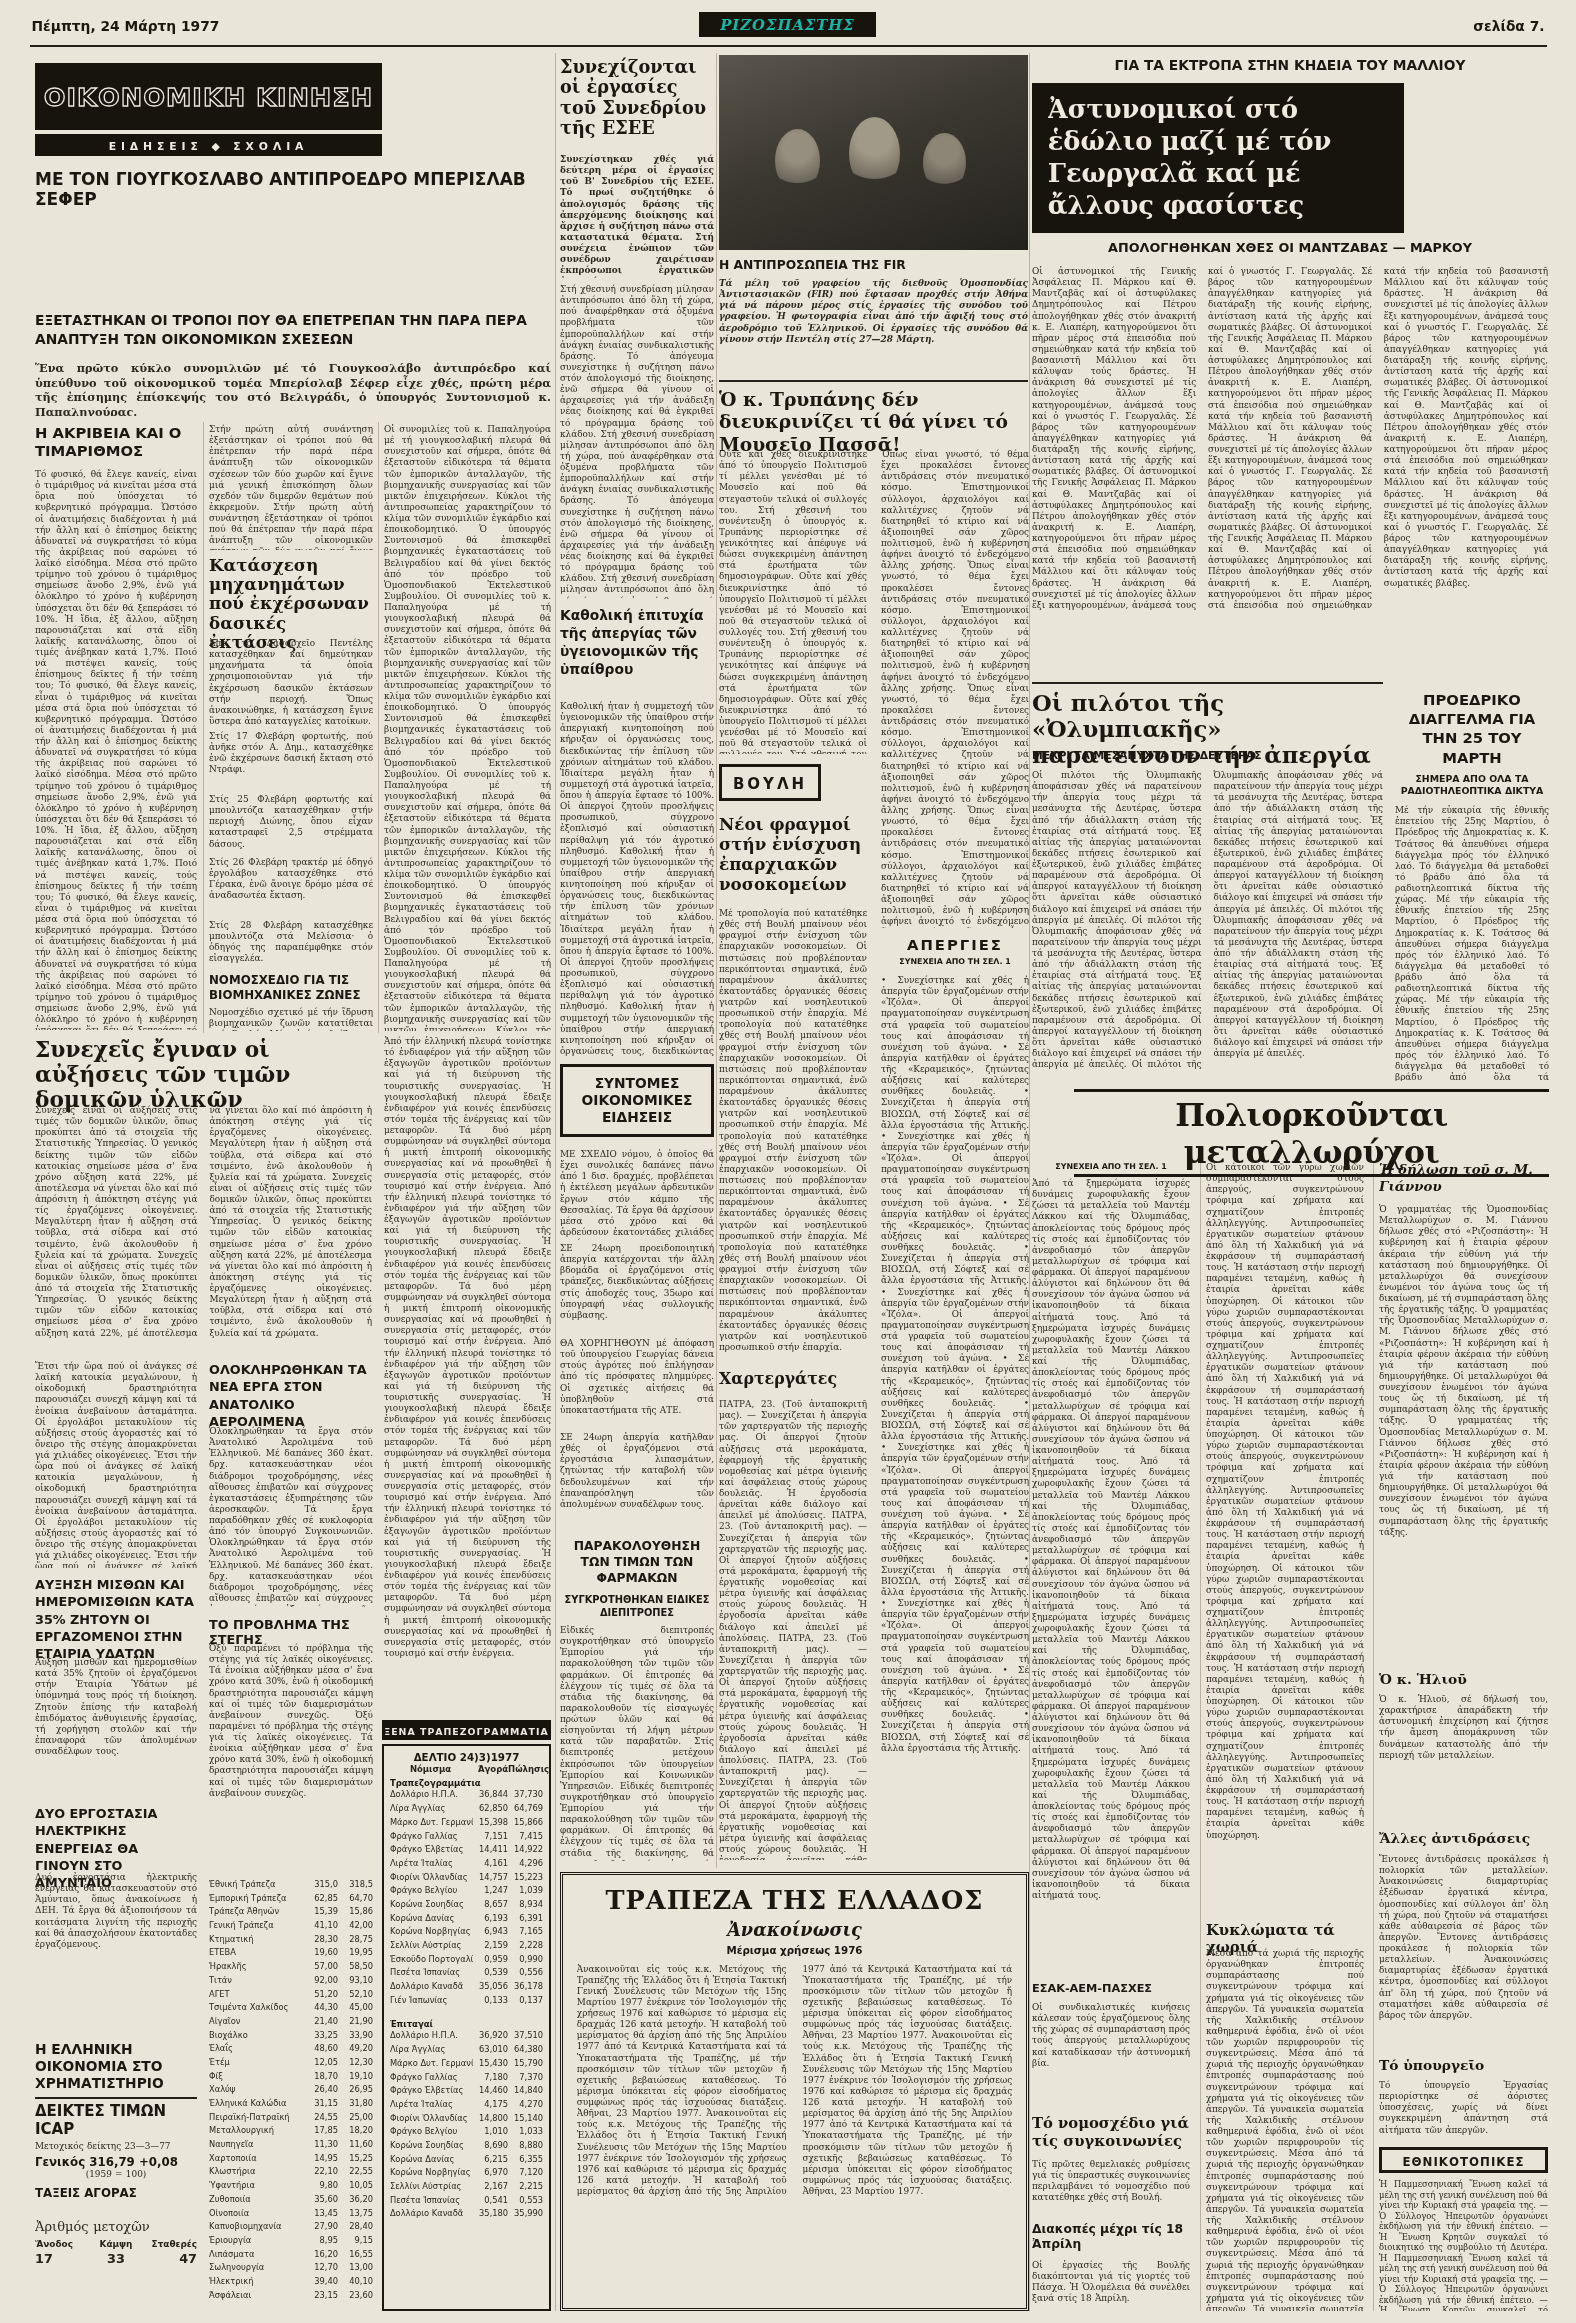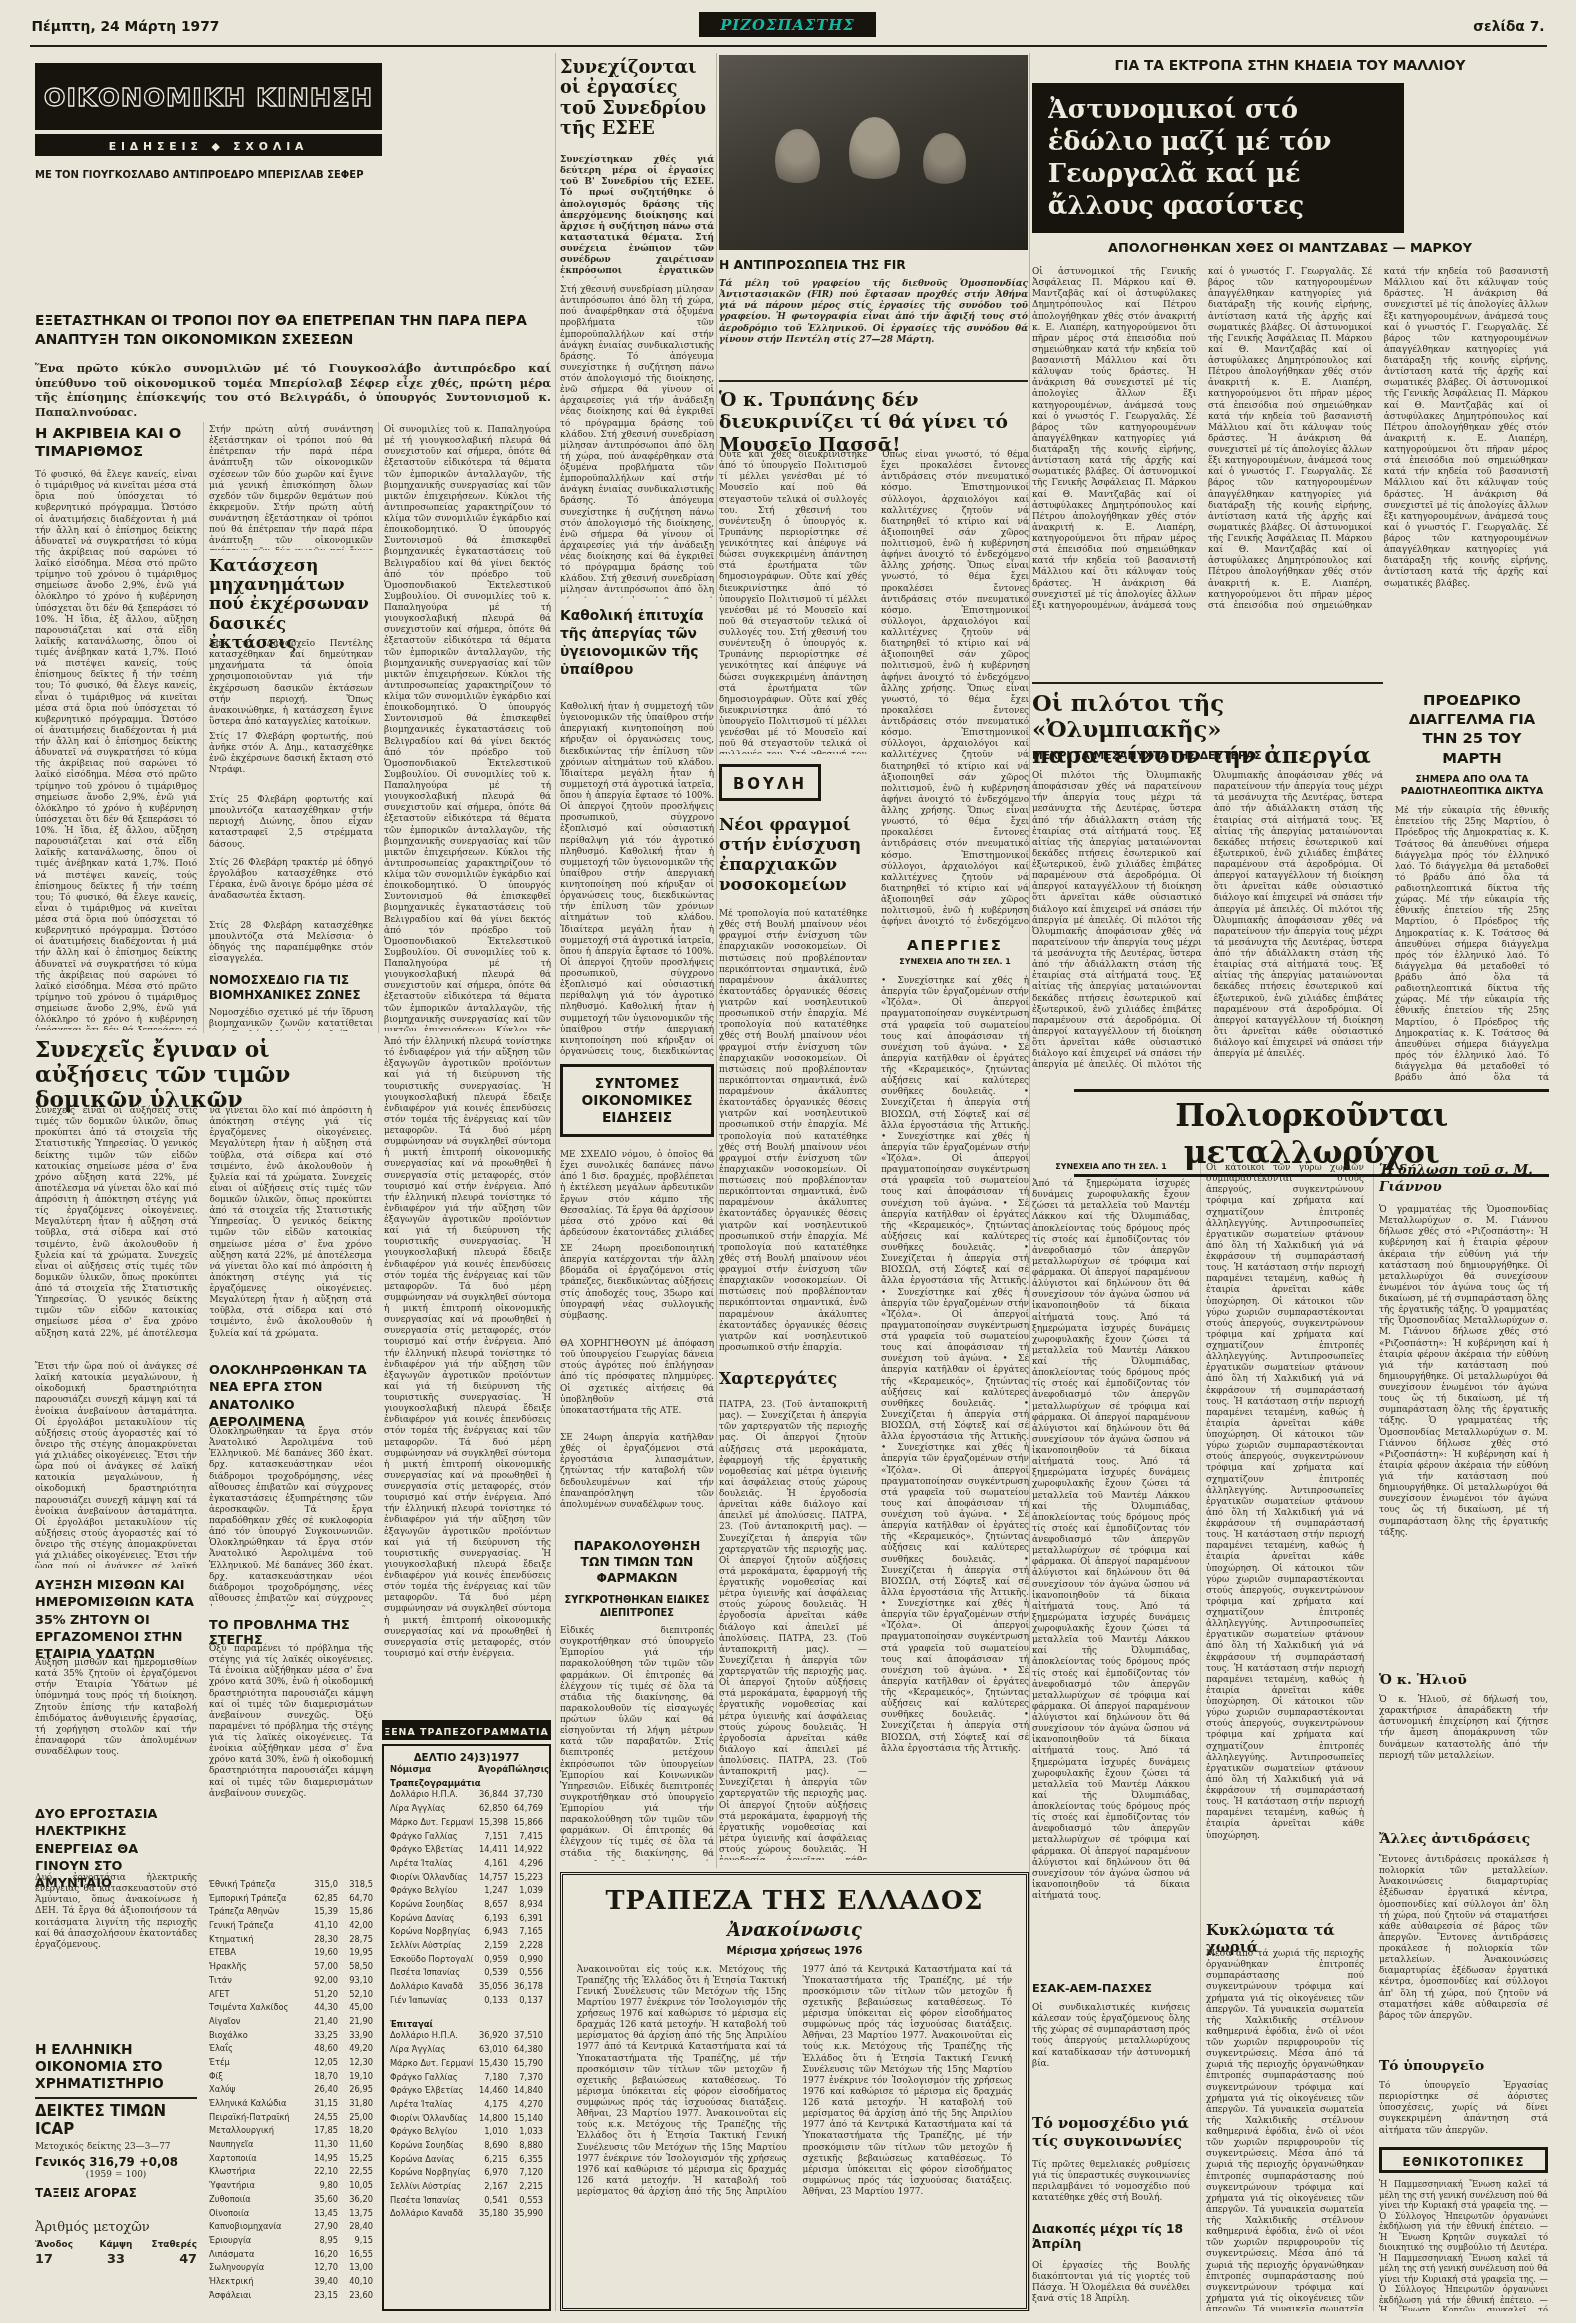--- a/index.html
+++ b/index.html
@@ -15,21 +15,21 @@
   .blackbox{background:#17130d;color:#efeadd;}
   .box{border:3px solid #1b1811;}
   .vr{position:absolute;width:1px;background:#b9b2a1;}
   .hr{position:absolute;background:#25211a;}
   .hollow{color:transparent;-webkit-text-stroke:1.3px #ece7da;}
   .photo{background:linear-gradient(160deg,#5a564d 0%,#3b3831 45%,#24221d 100%);overflow:hidden;}
   .blob{position:absolute;border-radius:50%;}
   .trow{display:flex;font:8.3px/1.65 "DejaVu Sans",sans-serif;color:#2b2820;}
   .trow .tn{flex:1;overflow:hidden;white-space:nowrap;}
   .trow .tv{width:35px;text-align:right;}
-  .chead{display:flex;font:8.5px/1.6 "DejaVu Sans",sans-serif;font-weight:bold;}
+  .chead{display:flex;font:8.5px/1.6 "DejaVu Sans",sans-serif;font-weight:bold;margin-left:20px;}
   .chead .tn{flex:1;} .chead .tv{width:35px;text-align:right;}
 </style>
 </head>
 <body>
 
 <div class="page">
 
   <div class="abs hc" style="left:31.5px;top:17.7px;font-size:13.8px;">Πέμπτη, 24 Μάρτη 1977</div>
   <div class="abs blackbox" style="left:699px;top:11.8px;width:177px;height:25.6px;display:flex;align-items:center;justify-content:center;">
     <span class="hs it" style="font-size:14.8px;color:#14b8a6;letter-spacing:1px;">ΡΙΖΟΣΠΑΣΤΗΣ</span>
@@ -44,21 +44,21 @@
   <div class="vr" style="left:378px;top:422px;height:611px;"></div>
   <div class="vr" style="left:1200px;top:1162px;height:1149px;"></div>
   <div class="vr" style="left:1373px;top:1162px;height:1149px;"></div>
 
   <div class="abs blackbox" style="left:35px;top:63px;width:347px;height:67px;display:flex;align-items:center;justify-content:center;">
     <span class="hc hollow" style="font-size:25.6px;letter-spacing:1px;">ΟΙΚΟΝΟΜΙΚΗ ΚΙΝΗΣΗ</span>
   </div>
   <div class="abs blackbox c" style="left:35px;top:134px;width:347px;height:21.7px;line-height:21.7px;">
     <span class="hc" style="font-size:10.8px;color:#efeadd;letter-spacing:4.9px;">ΕΙΔΗΣΕΙΣ ◆ ΣΧΟΛΙΑ</span>
   </div>
-  <div class="abs hc" style="left:35px;top:169px;width:516px;font-size:10px;">ΜΕ ΤΟΝ ΓΙΟΥΓΚΟΣΛΑΒΟ ΑΝΤΙΠΡΟΕΔΡΟ ΜΠΕΡΙΣΛΑΒ ΣΕΦΕΡ</div>
+  <div class="abs hc" style="left:35px;top:169px;width:516px;font-size:17px;">ΜΕ ΤΟΝ ΓΙΟΥΓΚΟΣΛΑΒΟ ΑΝΤΙΠΡΟΕΔΡΟ ΜΠΕΡΙΣΛΑΒ ΣΕΦΕΡ</div>
   <div class="abs hc" style="left:35px;top:311px;width:516px;font-size:13.8px;line-height:1.35;">ΕΞΕΤΑΣΤΗΚΑΝ ΟΙ ΤΡΟΠΟΙ ΠΟΥ ΘΑ ΕΠΕΤΡΕΠΑΝ ΤΗΝ ΠΑΡΑ ΠΕΡΑ ΑΝΑΠΤΥΞΗ ΤΩΝ ΟΙΚΟΝΟΜΙΚΩΝ ΣΧΕΣΕΩΝ</div>
   <div class="abs bt btb" style="left:35px;top:361px;width:516px;height:55px;font-size:11.3px;line-height:1.3;">Ἕνα πρῶτο κύκλο συνομιλιῶν μέ τό Γιουγκοσλάβο ἀντιπρόεδρο καί ὑπεύθυνο τοῦ οἰκονομικοῦ τομέα Μπερίσλαβ Σέφερ εἶχε χθές, πρώτη μέρα τῆς ἐπίσημης ἐπίσκεψής του στό Βελιγράδι, ὁ ὑπουργός Συντονισμοῦ κ. Παπαληγούρας.</div>
 
   <div class="abs hc" style="left:35px;top:424px;width:162px;font-size:14.8px;line-height:1.25;">Η ΑΚΡΙΒΕΙΑ ΚΑΙ Ο ΤΙΜΑΡΙΘΜΟΣ</div>
   <div class="abs bt" style="left:35px;top:469px;width:162px;height:561px;">Τό φυσικό, θά ἔλεγε κανείς, εἶναι ὁ τιμάριθμος νά κινεῖται μέσα στά ὅρια πού ὑπόσχεται τό κυβερνητικό πρόγραμμα. Ὡστόσο οἱ ἀνατιμήσεις διαδέχονται ἡ μιά τήν ἄλλη καί ὁ ἐπίσημος δείκτης ἀδυνατεῖ νά συγκρατήσει τό κύμα τῆς ἀκρίβειας πού σαρώνει τό λαϊκό εἰσόδημα. Μέσα στό πρῶτο τρίμηνο τοῦ χρόνου ὁ τιμάριθμος σημείωσε ἄνοδο 2,9%, ἐνῶ γιά ὁλόκληρο τό χρόνο ἡ κυβέρνηση ὑπόσχεται ὅτι δέν θά ξεπεράσει τό 10%. Ἡ ἴδια, ἐξ ἄλλου, αὔξηση παρουσιάζεται καί στά εἴδη λαϊκῆς κατανάλωσης, ὅπου οἱ τιμές ἀνέβηκαν κατά 1,7%. Ποιό νά πιστέψει κανείς, τούς ἐπίσημους δεῖκτες ἤ τήν τσέπη του; Τό φυσικό, θά ἔλεγε κανείς, εἶναι ὁ τιμάριθμος νά κινεῖται μέσα στά ὅρια πού ὑπόσχεται τό κυβερνητικό πρόγραμμα. Ὡστόσο οἱ ἀνατιμήσεις διαδέχονται ἡ μιά τήν ἄλλη καί ὁ ἐπίσημος δείκτης ἀδυνατεῖ νά συγκρατήσει τό κύμα τῆς ἀκρίβειας πού σαρώνει τό λαϊκό εἰσόδημα. Μέσα στό πρῶτο τρίμηνο τοῦ χρόνου ὁ τιμάριθμος σημείωσε ἄνοδο 2,9%, ἐνῶ γιά ὁλόκληρο τό χρόνο ἡ κυβέρνηση ὑπόσχεται ὅτι δέν θά ξεπεράσει τό 10%. Ἡ ἴδια, ἐξ ἄλλου, αὔξηση παρουσιάζεται καί στά εἴδη λαϊκῆς κατανάλωσης, ὅπου οἱ τιμές ἀνέβηκαν κατά 1,7%. Ποιό νά πιστέψει κανείς, τούς ἐπίσημους δεῖκτες ἤ τήν τσέπη του; Τό φυσικό, θά ἔλεγε κανείς, εἶναι ὁ τιμάριθμος νά κινεῖται μέσα στά ὅρια πού ὑπόσχεται τό κυβερνητικό πρόγραμμα. Ὡστόσο οἱ ἀνατιμήσεις διαδέχονται ἡ μιά τήν ἄλλη καί ὁ ἐπίσημος δείκτης ἀδυνατεῖ νά συγκρατήσει τό κύμα τῆς ἀκρίβειας πού σαρώνει τό λαϊκό εἰσόδημα. Μέσα στό πρῶτο τρίμηνο τοῦ χρόνου ὁ τιμάριθμος σημείωσε ἄνοδο 2,9%, ἐνῶ γιά ὁλόκληρο τό χρόνο ἡ κυβέρνηση ὑπόσχεται ὅτι δέν θά ξεπεράσει τό 10%. Ἡ ἴδια, ἐξ ἄλλου, αὔξηση παρουσιάζεται καί στά εἴδη λαϊκῆς κατανάλωσης, ὅπου οἱ τιμές ἀνέβηκαν κατά 1,7%. Ποιό νά πιστέψει κανείς, τούς ἐπίσημους δεῖκτες ἤ τήν τσέπη του;</div>
 
   <div class="abs bt" style="left:209px;top:424px;width:164px;height:126px;">Στήν πρώτη αὐτή συνάντηση ἐξετάστηκαν οἱ τρόποι πού θά ἐπέτρεπαν τήν παρά πέρα ἀνάπτυξη τῶν οἰκονομικῶν σχέσεων τῶν δύο χωρῶν καί ἔγινε μιά γενική ἐπισκόπηση ὅλων σχεδόν τῶν διμερῶν θεμάτων πού ἐκκρεμοῦν. Στήν πρώτη αὐτή συνάντηση ἐξετάστηκαν οἱ τρόποι πού θά ἐπέτρεπαν τήν παρά πέρα ἀνάπτυξη τῶν οἰκονομικῶν σχέσεων τῶν δύο χωρῶν καί ἔγινε μιά γενική ἐπισκόπηση ὅλων σχεδόν τῶν διμερῶν θεμάτων πού ἐκκρεμοῦν.</div>
   <div class="abs hs" style="left:209px;top:556px;width:164px;font-size:16.7px;line-height:1.15;">Κατάσχεση μηχανημάτων πού ἐκχέρσωναν δασικές ἐκτάσεις</div>
   <div class="abs bt" style="left:209px;top:638px;width:164px;height:89px;">Ἀπό τό Δασαρχεῖο Πεντέλης κατασχέθηκαν καί δημεύτηκαν μηχανήματα τά ὁποῖα χρησιμοποιοῦνταν γιά τήν ἐκχέρσωση δασικῶν ἐκτάσεων στήν περιοχή. Ὅπως ἀνακοινώθηκε, ἡ κατάσχεση ἔγινε ὕστερα ἀπό καταγγελίες κατοίκων.</div>
   <div class="abs bt" style="left:209px;top:731px;width:164px;height:61px;">Στίς 17 Φλεβάρη φορτωτής, πού ἀνῆκε στόν Α. Δημ., κατασχέθηκε ἐνῶ ἐκχέρσωνε δασική ἔκταση στό Ντράφι.</div>

